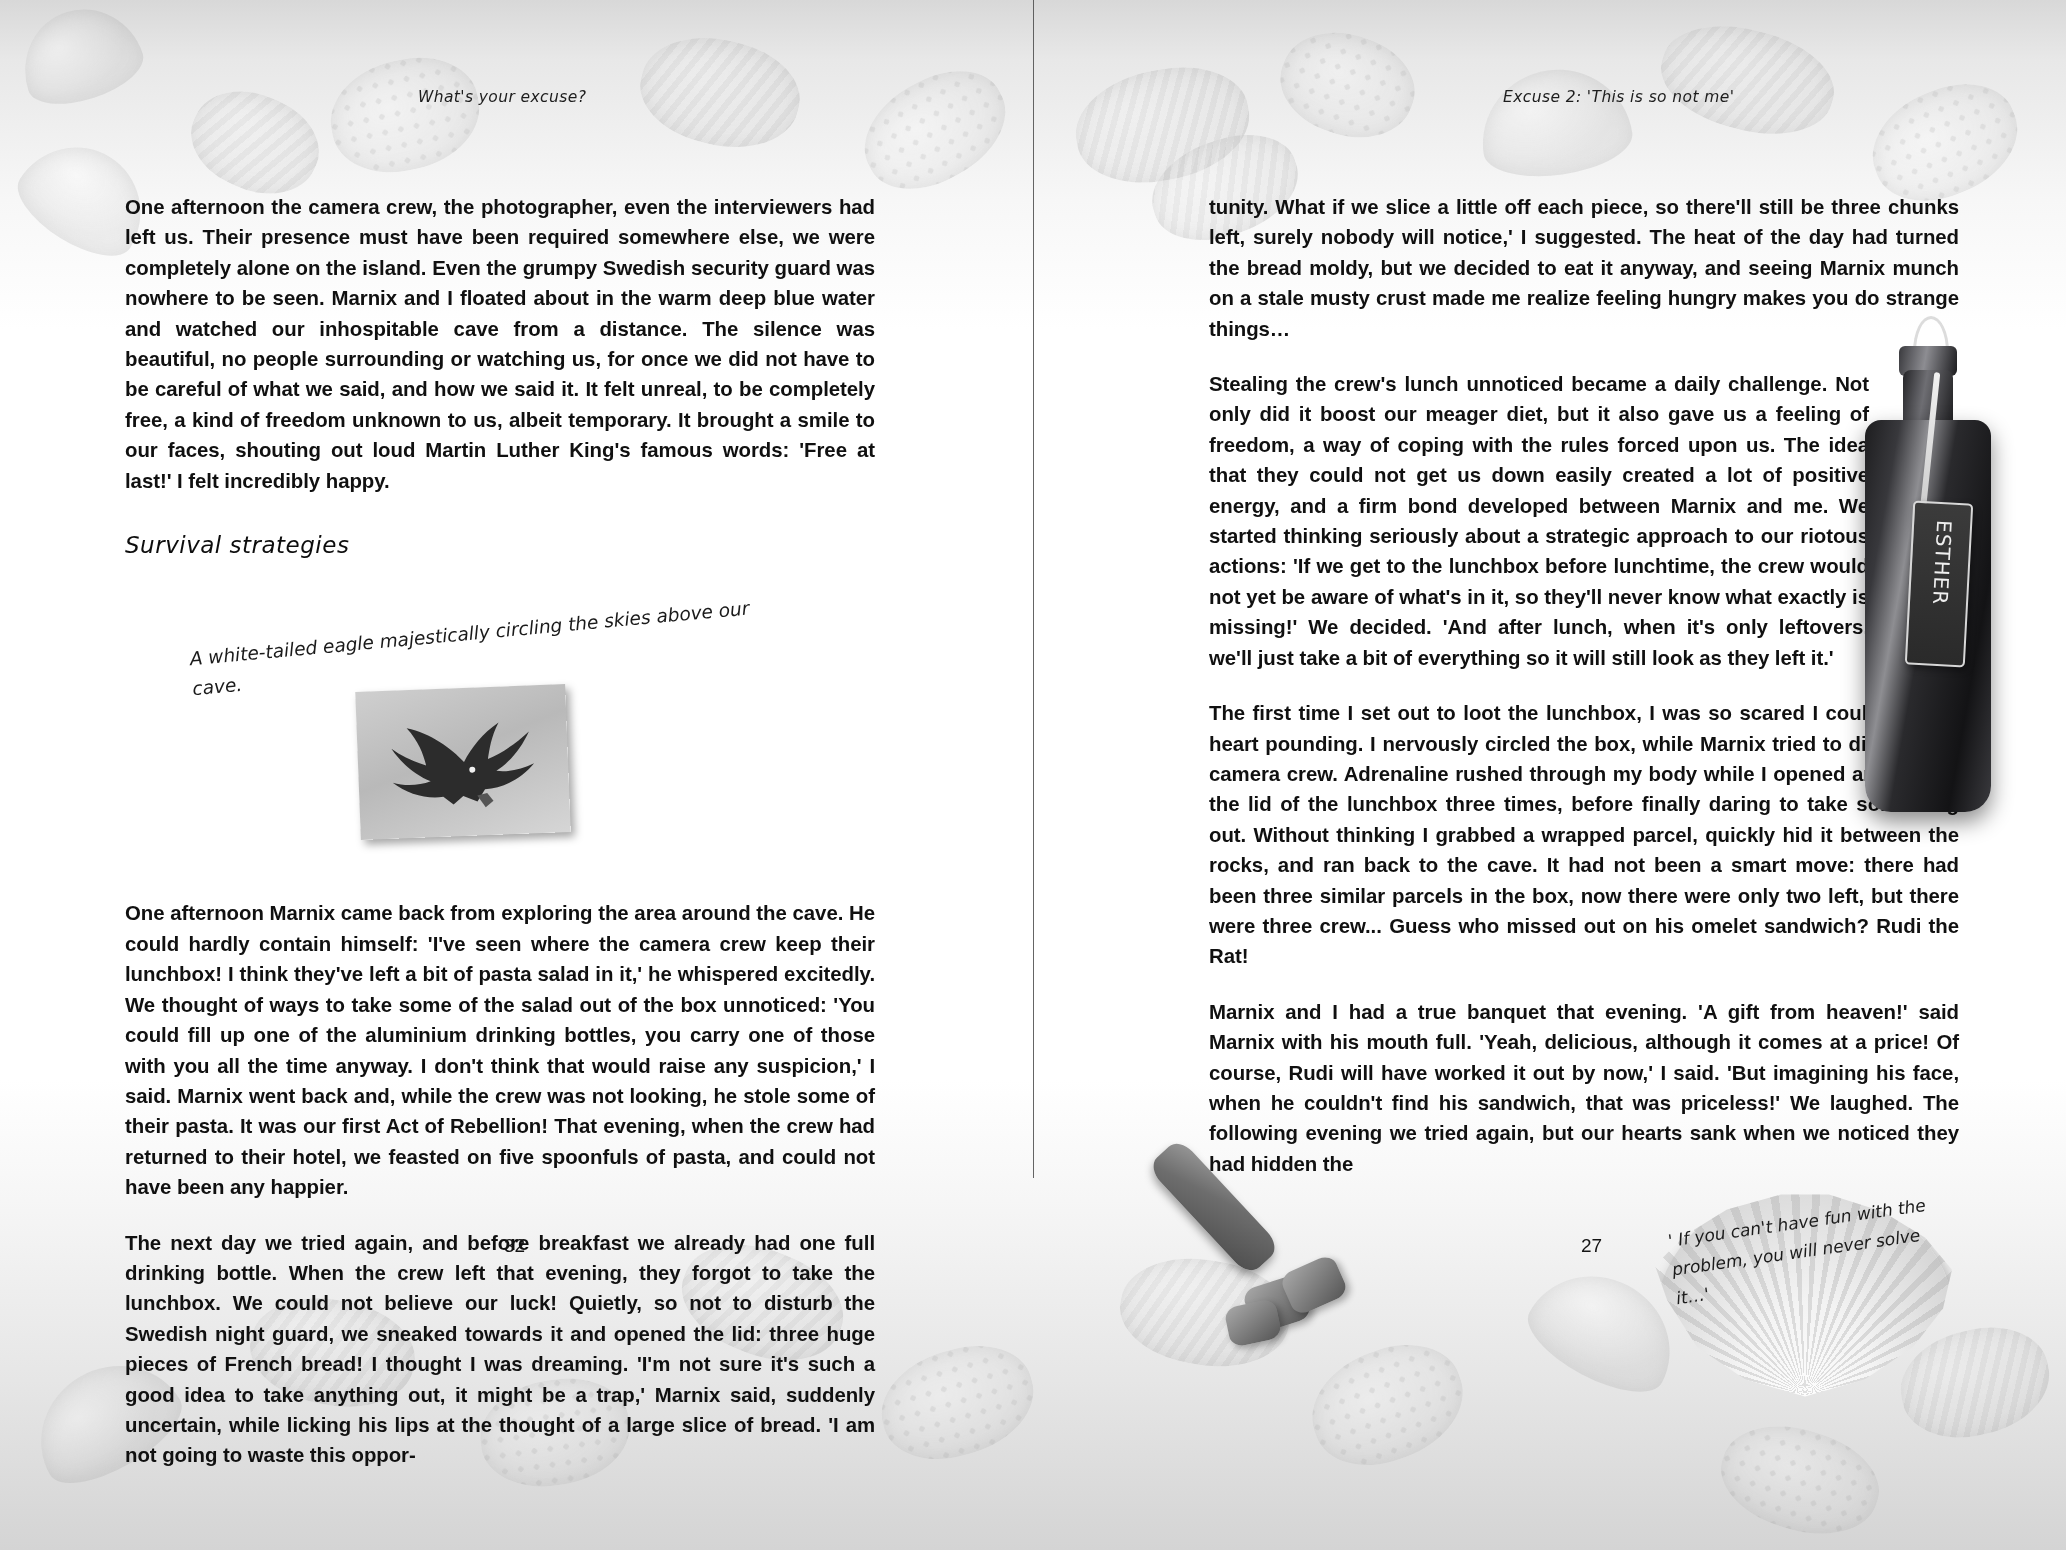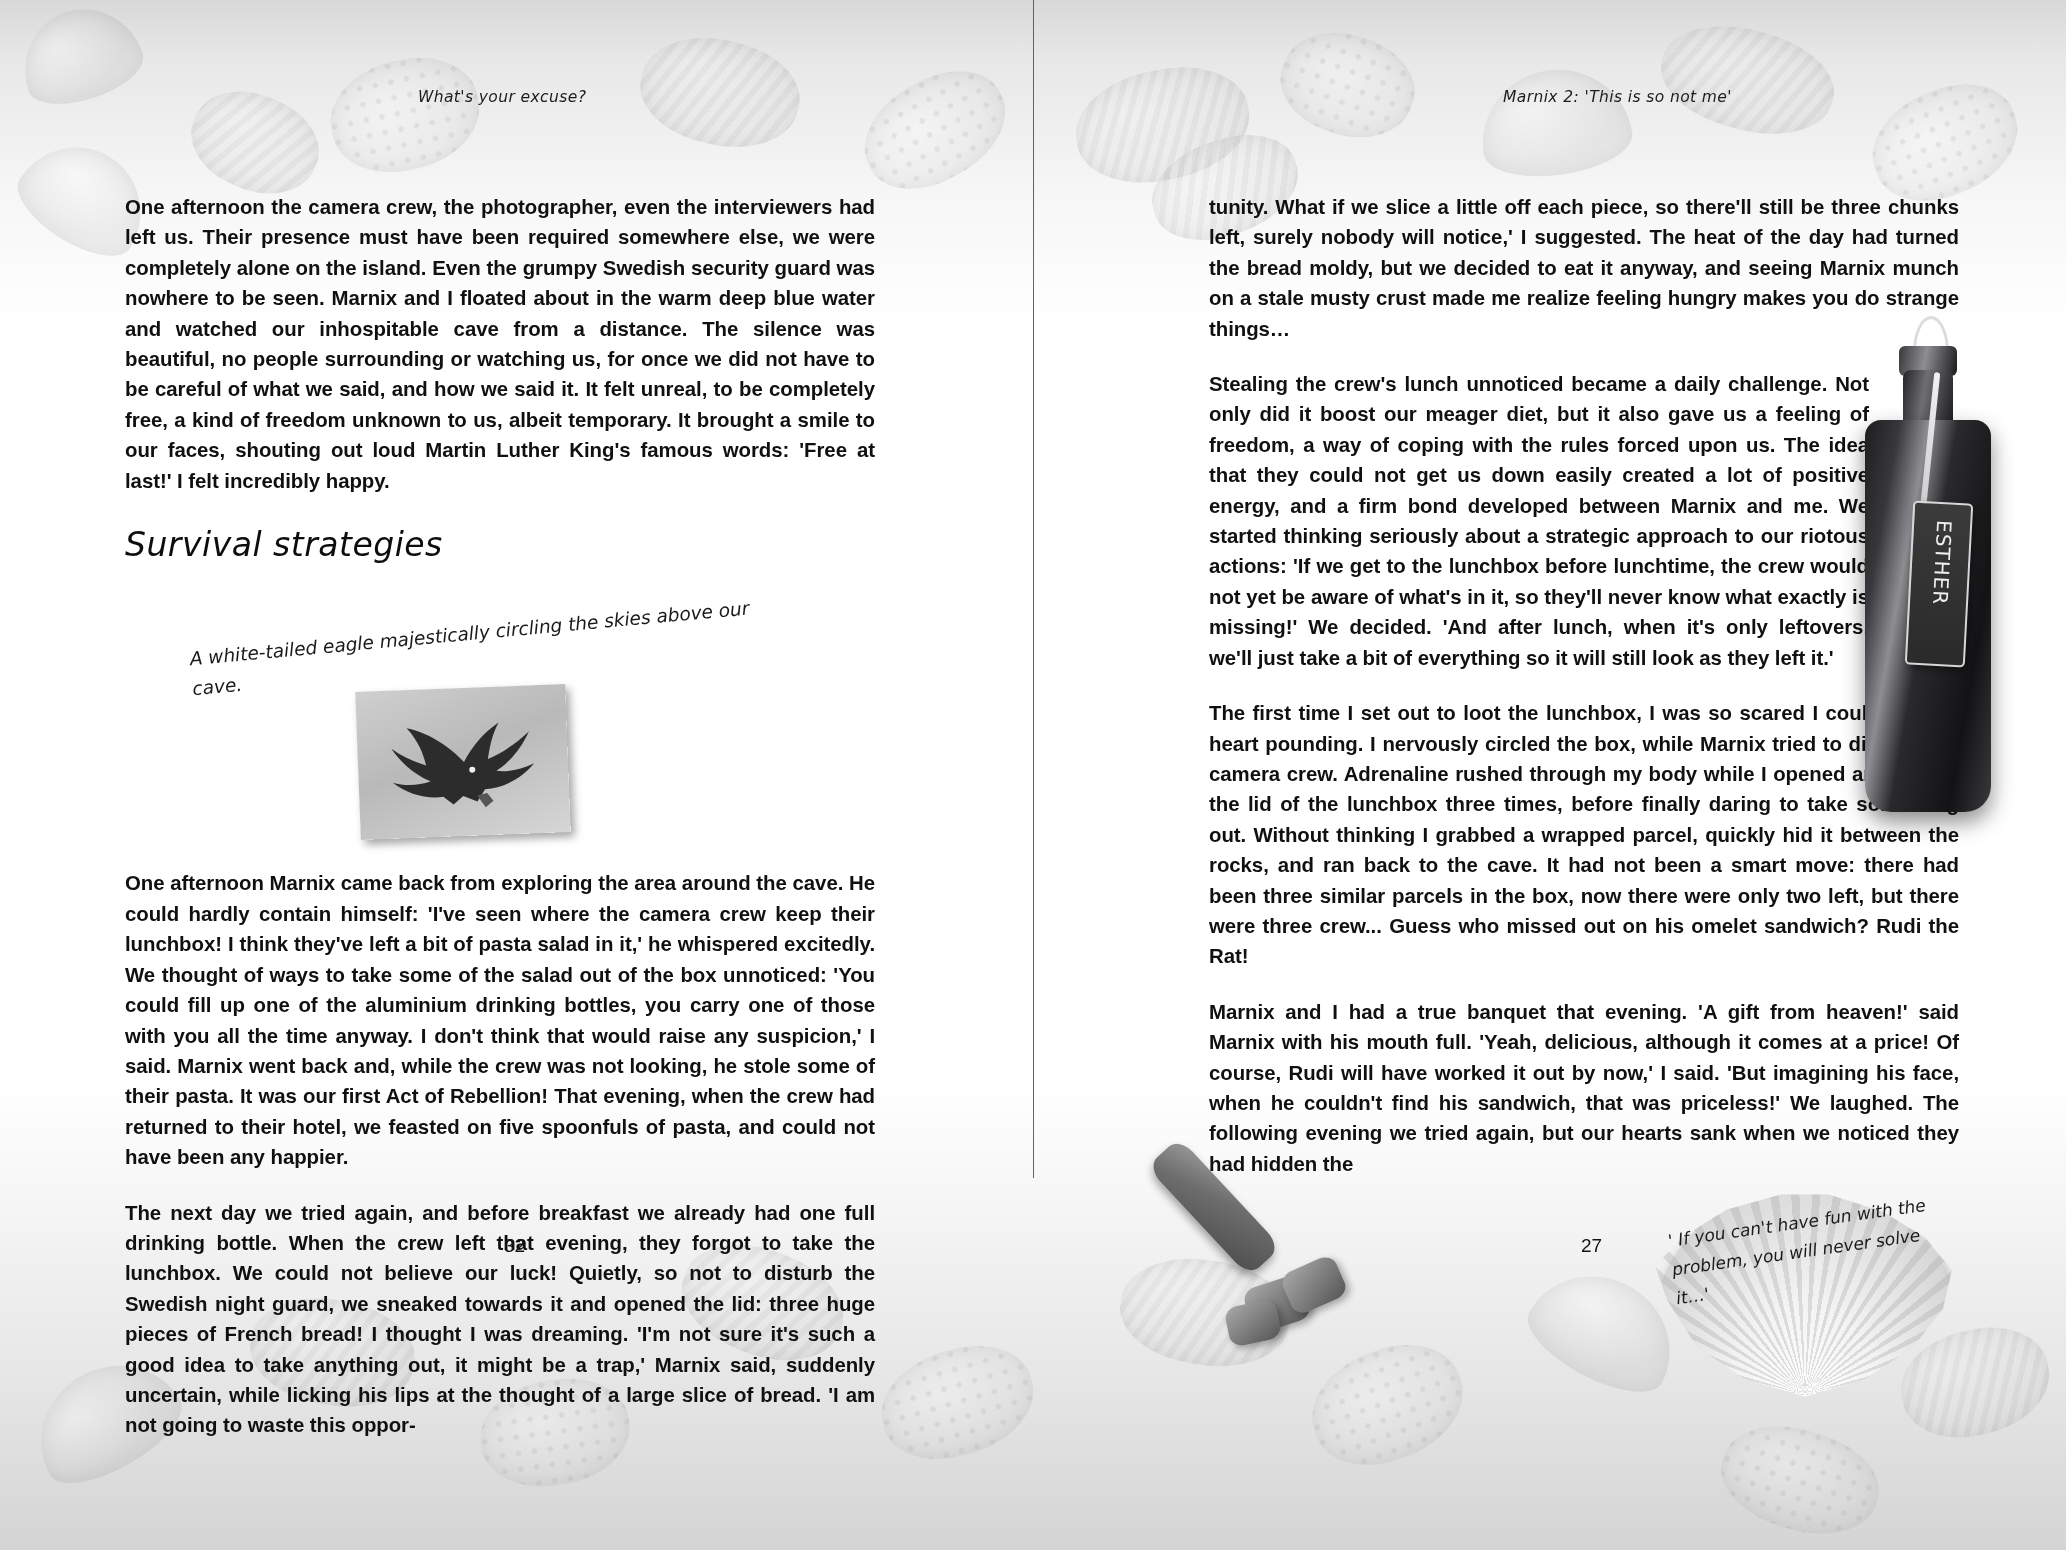--- a/index.html
+++ b/index.html
@@ -99,26 +99,26 @@
     letter-spacing: -0.05px;
   }
   .page.left .col  { left: 125px; }
   .page.right .col { left: 176px; }
 
   .col p { margin: 0 0 25px 0; font-weight: bold; }
   .col p:last-child { margin-bottom: 0; }
 
   .section-head {
     font-family: "DejaVu Sans", sans-serif;
-    font-size: 33px;
+    font-size: 23px;
     font-weight: normal;
     font-style: italic;
     letter-spacing: 0.5px;
     color: #0d0d0d;
-    margin: 34px 0 8px 0;
+    margin: 34px 0 38px 0;
   }
 
   .caption {
     position: absolute;
     font-family: "DejaVu Sans", sans-serif;
     font-style: italic;
     font-size: 18.5px;
     line-height: 30px;
     color: #1a1a1a;
     transform: rotate(-5.2deg);
@@ -338,21 +338,21 @@
         <path d="M84 52 C72 38 52 22 28 16 C40 30 44 44 46 54 C34 50 22 44 12 36 C22 52 36 64 50 70 C38 74 24 74 12 70 C26 82 46 88 62 86 L72 94 L82 86 L96 92 L104 80 C122 80 142 70 154 56 C140 62 126 64 116 62 C130 54 142 40 150 24 C136 36 120 46 108 50 C110 40 112 28 120 14 C104 24 92 38 84 52 Z" fill="#2c2c2c"></path>
         <path d="M96 86 L104 98 L112 92 L106 84 Z" fill="#555"></path>
         <circle cx="92" cy="60" r="3" fill="#f0f0f0"></circle>
       </svg>
     </div>
 
     <div class="folio">32</div>
   </div>
 
   <div class="page right">
-    <div class="running-head">Marnix 2: 'This is so not me'</div>
+    <div class="running-head">Excuse 2: 'This is so not me'</div>
 
     <div class="col">
       <p>tunity. What if we slice a little off each piece, so there'll still be three chunks left, surely nobody will notice,' I suggested. The heat of the day had turned the bread moldy, but we decided to eat it anyway, and seeing Marnix munch on a stale musty crust made me realize feeling hungry makes you do strange things…</p>
       <p style="width:660px;">Stealing the crew's lunch unnoticed became a daily challenge. Not only did it boost our meager diet, but it also gave us a feeling of freedom, a way of coping with the rules forced upon us. The idea that they could not get us down easily created a lot of positive energy, and a firm bond developed between Marnix and me. We started thinking seriously about a strategic approach to our riotous actions: 'If we get to the lunchbox before lunchtime, the crew would not yet be aware of what's in it, so they'll never know what exactly is missing!' We decided. 'And after lunch, when it's only leftovers, we'll just take a bit of everything so it will still look as they left it.'</p>
       <p>The first time I set out to loot the lunchbox, I was so scared I could feel my heart pounding. I nervously circled the box, while Marnix tried to distract the camera crew. Adrenaline rushed through my body while I opened and closed the lid of the lunchbox three times, before finally daring to take something out. Without thinking I grabbed a wrapped parcel, quickly hid it between the rocks, and ran back to the cave. It had not been a smart move: there had been three similar parcels in the box, now there were only two left, but there were three crew... Guess who missed out on his omelet sandwich? Rudi the Rat!</p>
       <p>Marnix and I had a true banquet that evening. 'A gift from heaven!' said Marnix with his mouth full. 'Yeah, delicious, although it comes at a price! Of course, Rudi will have worked it out by now,' I said. 'But imagining his face, when he couldn't find his sandwich, that was priceless!' We laughed. The following evening we tried again, but our hearts sank when we noticed they had hidden the</p>
     </div>
 
     <div class="folio">27</div>
   </div>

